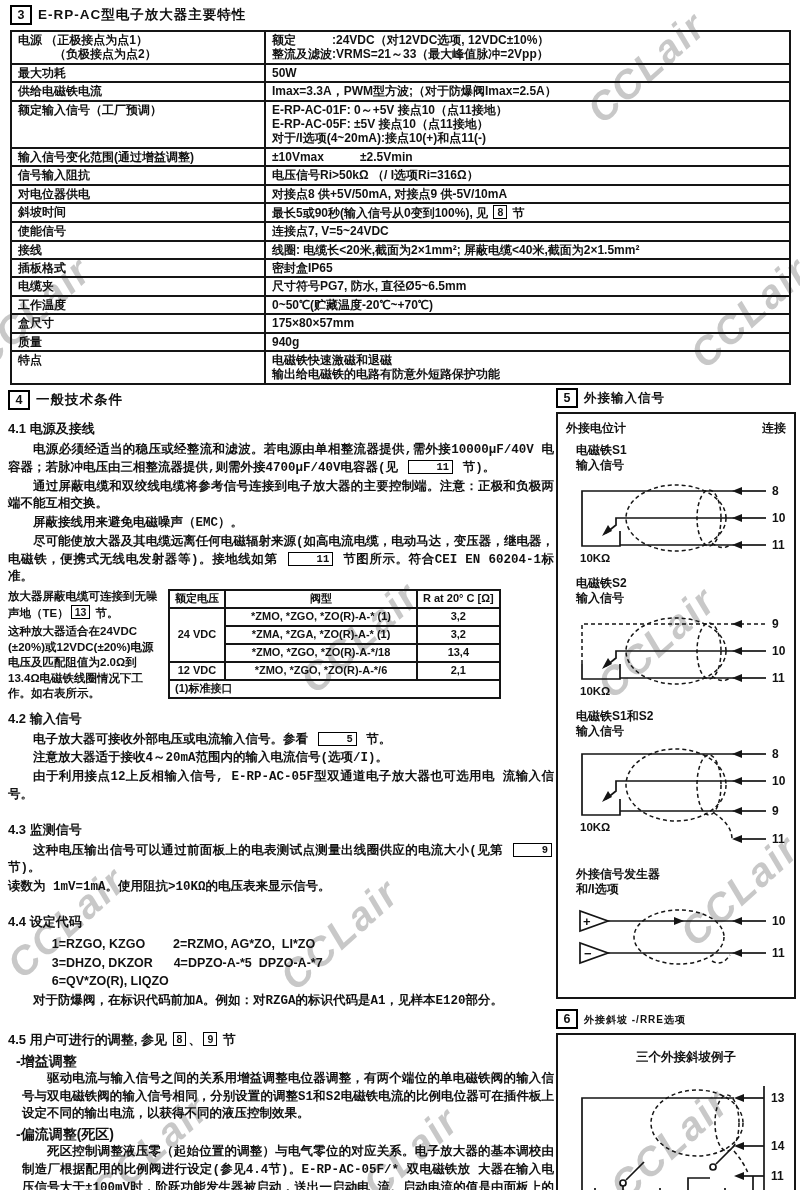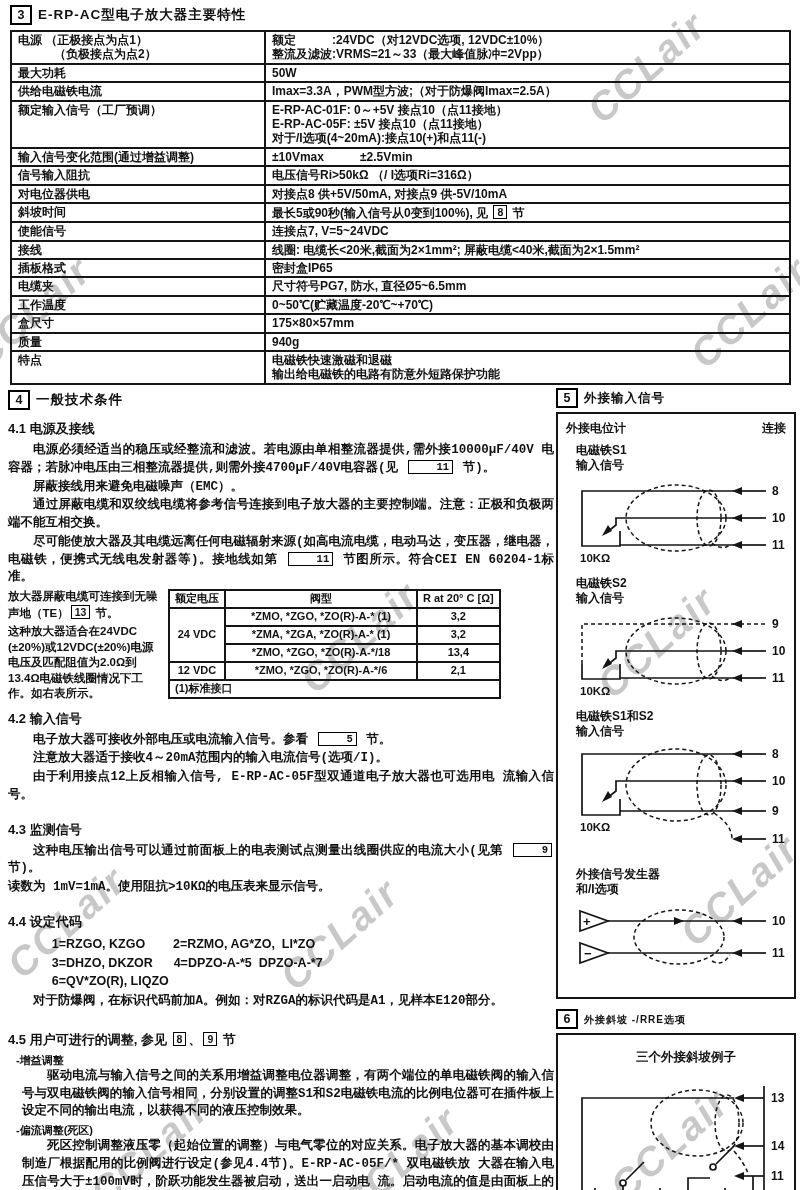--- a/index.html
+++ b/index.html
@@ -13,21 +13,21 @@
   
   .spec{position:absolute;left:10px;top:30px;width:781px;border-collapse:collapse;}
   .spec td{border:2px solid #151515;font-size:12px;font-weight:bold;padding:1px 6px;line-height:1.2;vertical-align:top;background:transparent;}
   .spec td.lbl{width:240px;}
   
   .leftcol{position:absolute;left:8px;top:390px;width:546px;}
   .s-title{font-weight:bold;font-size:13px;margin:10px 0 4px 0;}
   .para{font-size:12.5px;font-weight:600;line-height:1.42;text-align:justify;margin:0 0 1px 0;font-family:Liberation Mono, monospace;}
   .ind{text-indent:2em;}
   .codeln{font-size:12.5px;font-weight:bold;margin-left:3.5em;line-height:1.5;white-space:pre;}
-  .sub{font-size:11px;font-weight:bold;margin:2px 0 0 8px;}
+  .sub{font-size:14px;font-weight:bold;margin:2px 0 0 8px;}
   .subpara{margin-left:14px;}
   .tblwrap{display:flex;margin:2px 0 8px 0;}
   .sidetxt{width:160px;font-size:11.5px;font-weight:600;line-height:1.35;padding-right:6px;box-sizing:border-box;}
   .res{border-collapse:collapse;align-self:flex-start;}
   .res td,.res th{border:2px solid #151515;font-size:11px;font-weight:bold;padding:0 5px;line-height:1.45;text-align:center;background:transparent;}
   .res .valve{text-align:center;min-width:180px;}
   .res .ft{text-align:left;}
   
   .rightcol{position:absolute;left:556px;top:388px;width:240px;}
   .rbox{border:2px solid #151515;padding:4px 4px 20px 6px;margin-top:4px;}
@@ -206,22 +206,22 @@
     </table>
 
     <div class="leftcol">
 
       <div style="margin-bottom:6px;">
         <span class="secnum">4</span><span class="h-sec">一般技术条件</span>
       </div>
 
       <div class="s-title">4.1 电源及接线</div>
       <p class="para ind">电源必须经适当的稳压或经整流和滤波。若电源由单相整流器提供,需外接10000μF/40V 电容器；若脉冲电压由三相整流器提供,则需外接4700μF/40V电容器(见 <span class="ref">11</span> 节)。</p>
+      <p class="para ind">通过屏蔽电缆和双绞线电缆将参考信号连接到电子放大器的主要控制端。注意：正极和负极两端不能互相交换。</p>
       <p class="para ind">屏蔽接线用来避免电磁噪声（EMC）。</p>
-      <p class="para ind">通过屏蔽电缆和双绞线电缆将参考信号连接到电子放大器的主要控制端。注意：正极和负极两端不能互相交换。</p>
       <p class="para ind">尽可能使放大器及其电缆远离任何电磁辐射来源(如高电流电缆，电动马达，变压器，继电器，电磁铁，便携式无线电发射器等)。接地线如第 <span class="ref">11</span> 节图所示。符合CEI EN 60204-1标准。</p>
 
       <div class="tblwrap">
         <div class="sidetxt">
           <div style="margin-bottom:3px;">放大器屏蔽电缆可连接到无噪声地（TE）<span class="ref">13</span> 节。</div>
           <div>这种放大器适合在24VDC (±20%)或12VDC(±20%)电源电压及匹配阻值为2.0Ω到13.4Ω电磁铁线圈情况下工作。如右表所示。</div>
         </div>
         <table class="res">
           <tbody id="res-body">
               <tr>

